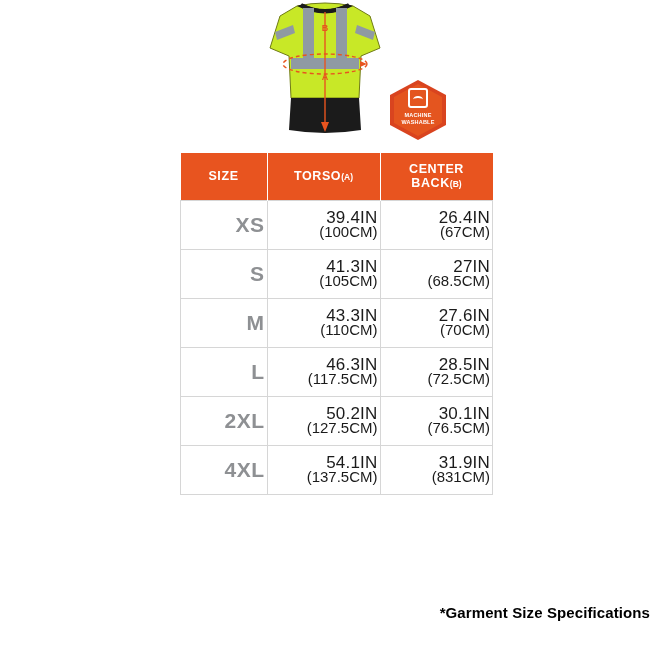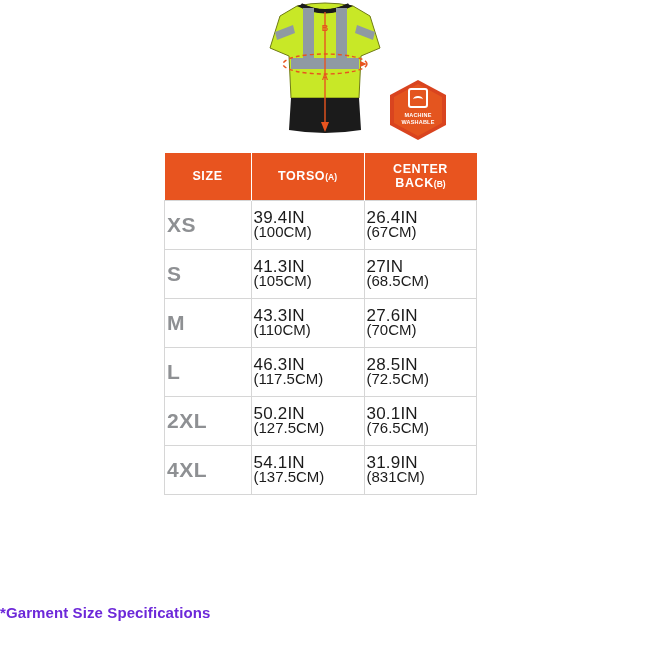--- a/index.html
+++ b/index.html
@@ -89,21 +89,21 @@
     color: #ffffff;
     font-size: 5.5px;
     font-weight: bold;
     line-height: 7px;
     letter-spacing: 0.2px;
   }
 
   
   .table-wrap {
     position: absolute;
-    left: 164px;
+    left: 180px;
     top: 153px;
     width: 298px;
   }
   table.size-chart {
     border-collapse: collapse;
     width: 298px;
     table-layout: fixed;
   }
   table.size-chart th {
     background: #e8541f;
@@ -121,21 +121,21 @@
   th.th-size { width: 82px; font-size: 15px; letter-spacing: 1px; }
   th.th-torso { width: 108px; }
   th.th-center { width: 108px; margin-top: 36px; }
   .sub-letter {
     font-size: 8.5px;
     vertical-align: middle;
     letter-spacing: 0;
   }
   table.size-chart td {
     border: 1px solid #d6d6d6;
-    text-align: left;
+    text-align: right;
     padding: 5px 2px;
     vertical-align: middle;
     height: 38px;
   }
   td.size-cell {
     font-size: 21px;
     font-weight: bold;
     color: #8e9093;
     letter-spacing: 0.5px;
   }
@@ -152,24 +152,24 @@
     display: block;
     font-size: 15px;
     margin-top: 1px;
   }
 
   .footnote {
     position: absolute;
     left: 0;
     top: 604px;
     width: 650px;
-    text-align: left;
+    text-align: right;
     font-size: 15px;
     font-weight: bold;
-    color: #6d28d9;
+    color: #000000;
     letter-spacing: 0.1px;
   }
 </style>
 </head>
 <body>
 
 <div class="page">
 
   <div class="illustration">
     <svg class="shirt" viewBox="0 0 180 140">

